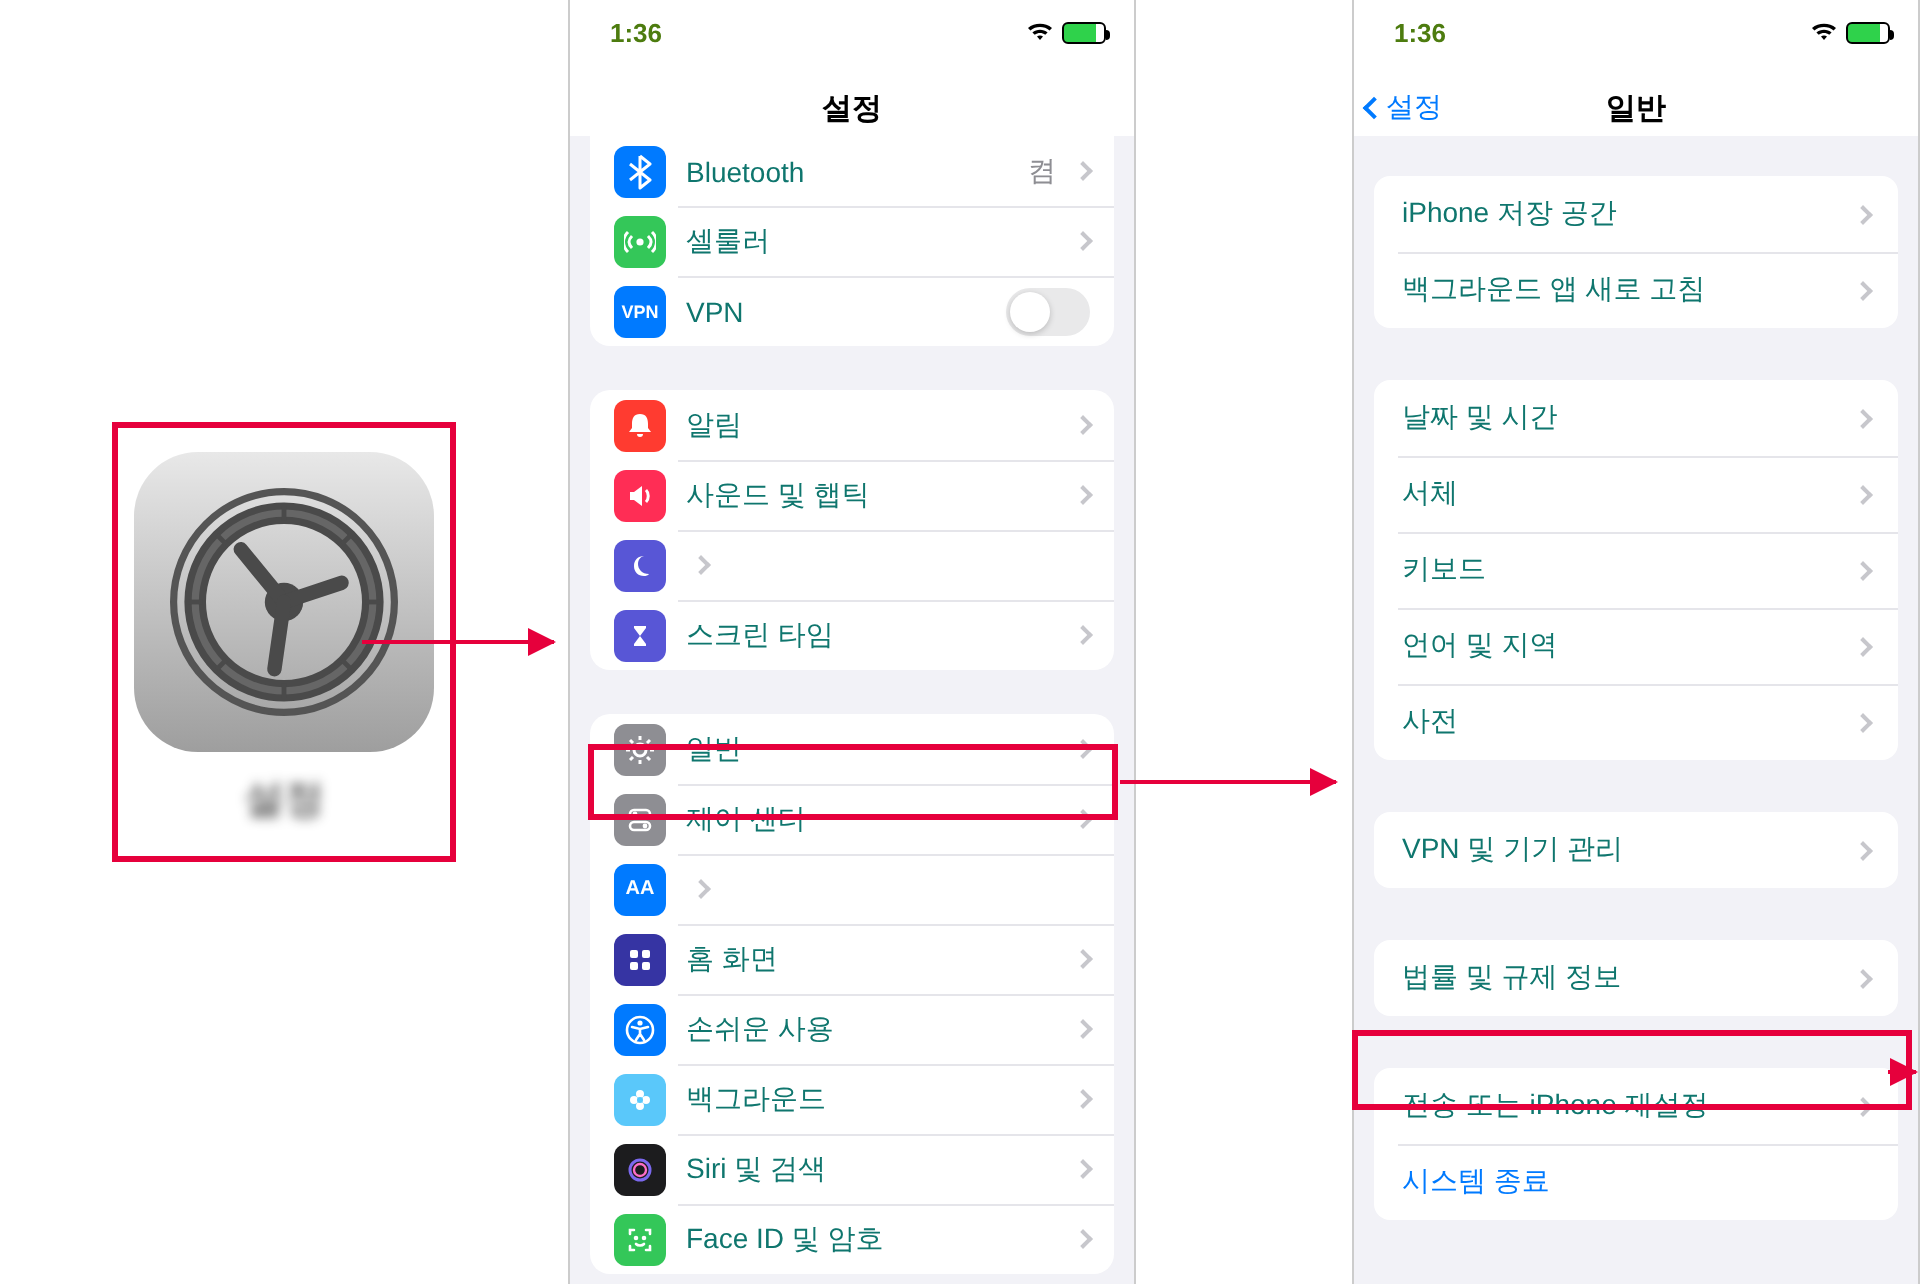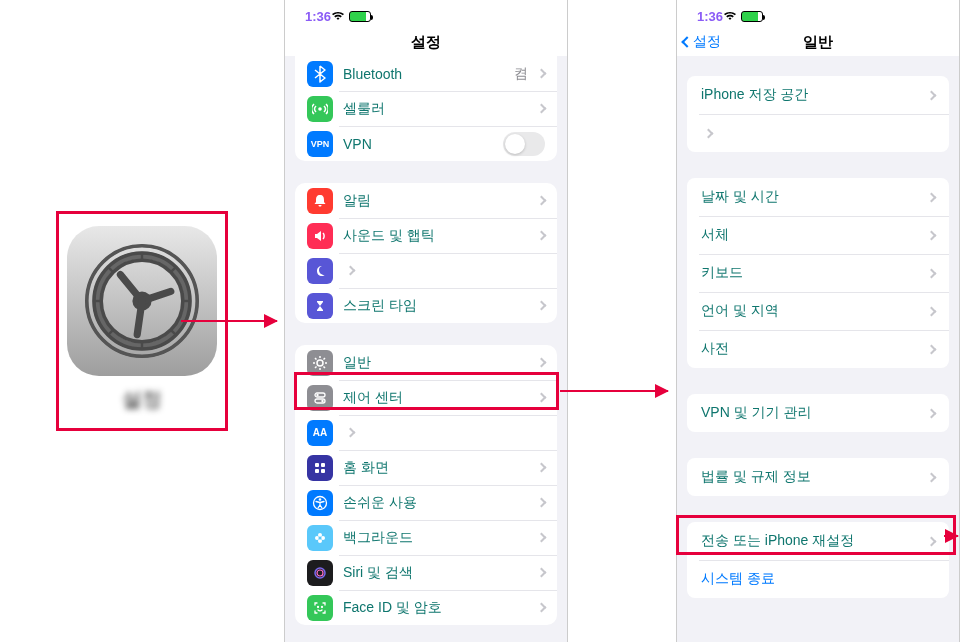--- a/index.html
+++ b/index.html
@@ -62,24 +62,25 @@
     font-size: 20px;
     color: #111;
     filter: blur(3px);
   }
 
   
   .status-bar {
     height: 28px;
     display: flex;
     align-items: center;
+    justify-content: space-between;
     padding: 4px 14px 0 20px;
     font-size: 13px;
     font-weight: 600;
-    color: #8b5cf6;
+    color: #4d7c0f;
   }
   .status-right { display: flex; align-items: center; gap: 4px; }
   .wifi-icon, .battery-icon { display: inline-block; }
   .battery-icon {
     width: 22px; height: 11px;
     border: 1px solid #000; border-radius: 3px;
     position: relative;
     background: linear-gradient(90deg, #2fd24b 0 80%, transparent 80%);
   }
   .battery-icon::after {
@@ -89,20 +90,21 @@
 
   
   .nav-header {
     height: 28px;
     display: flex;
     align-items: center;
     justify-content: center;
     position: relative;
     font-size: 15px;
     font-weight: 600;
+    margin-top: 12px;
   }
   .nav-back {
     position: absolute;
     left: 6px;
     color: #007aff;
     font-weight: 400;
     display: flex;
     align-items: center;
     gap: 2px;
     font-size: 14px;
@@ -503,20 +505,21 @@
     </div>
     <span>일반</span>
   </div>
   <div class="content" style="padding-top:20px">
     <div class="group">
       <div class="row">
         <span class="row-label">iPhone 저장 공간</span>
         <span class="chevron"></span>
       </div>
       <div class="row">
+        <span class="row-label">백그라운드 앱 새로 고침</span>
         <span class="chevron"></span>
       </div>
     </div>
 
     <div class="group">
       <div class="row">
         <span class="row-label">날짜 및 시간</span>
         <span class="chevron"></span>
       </div>
       <div class="row">

